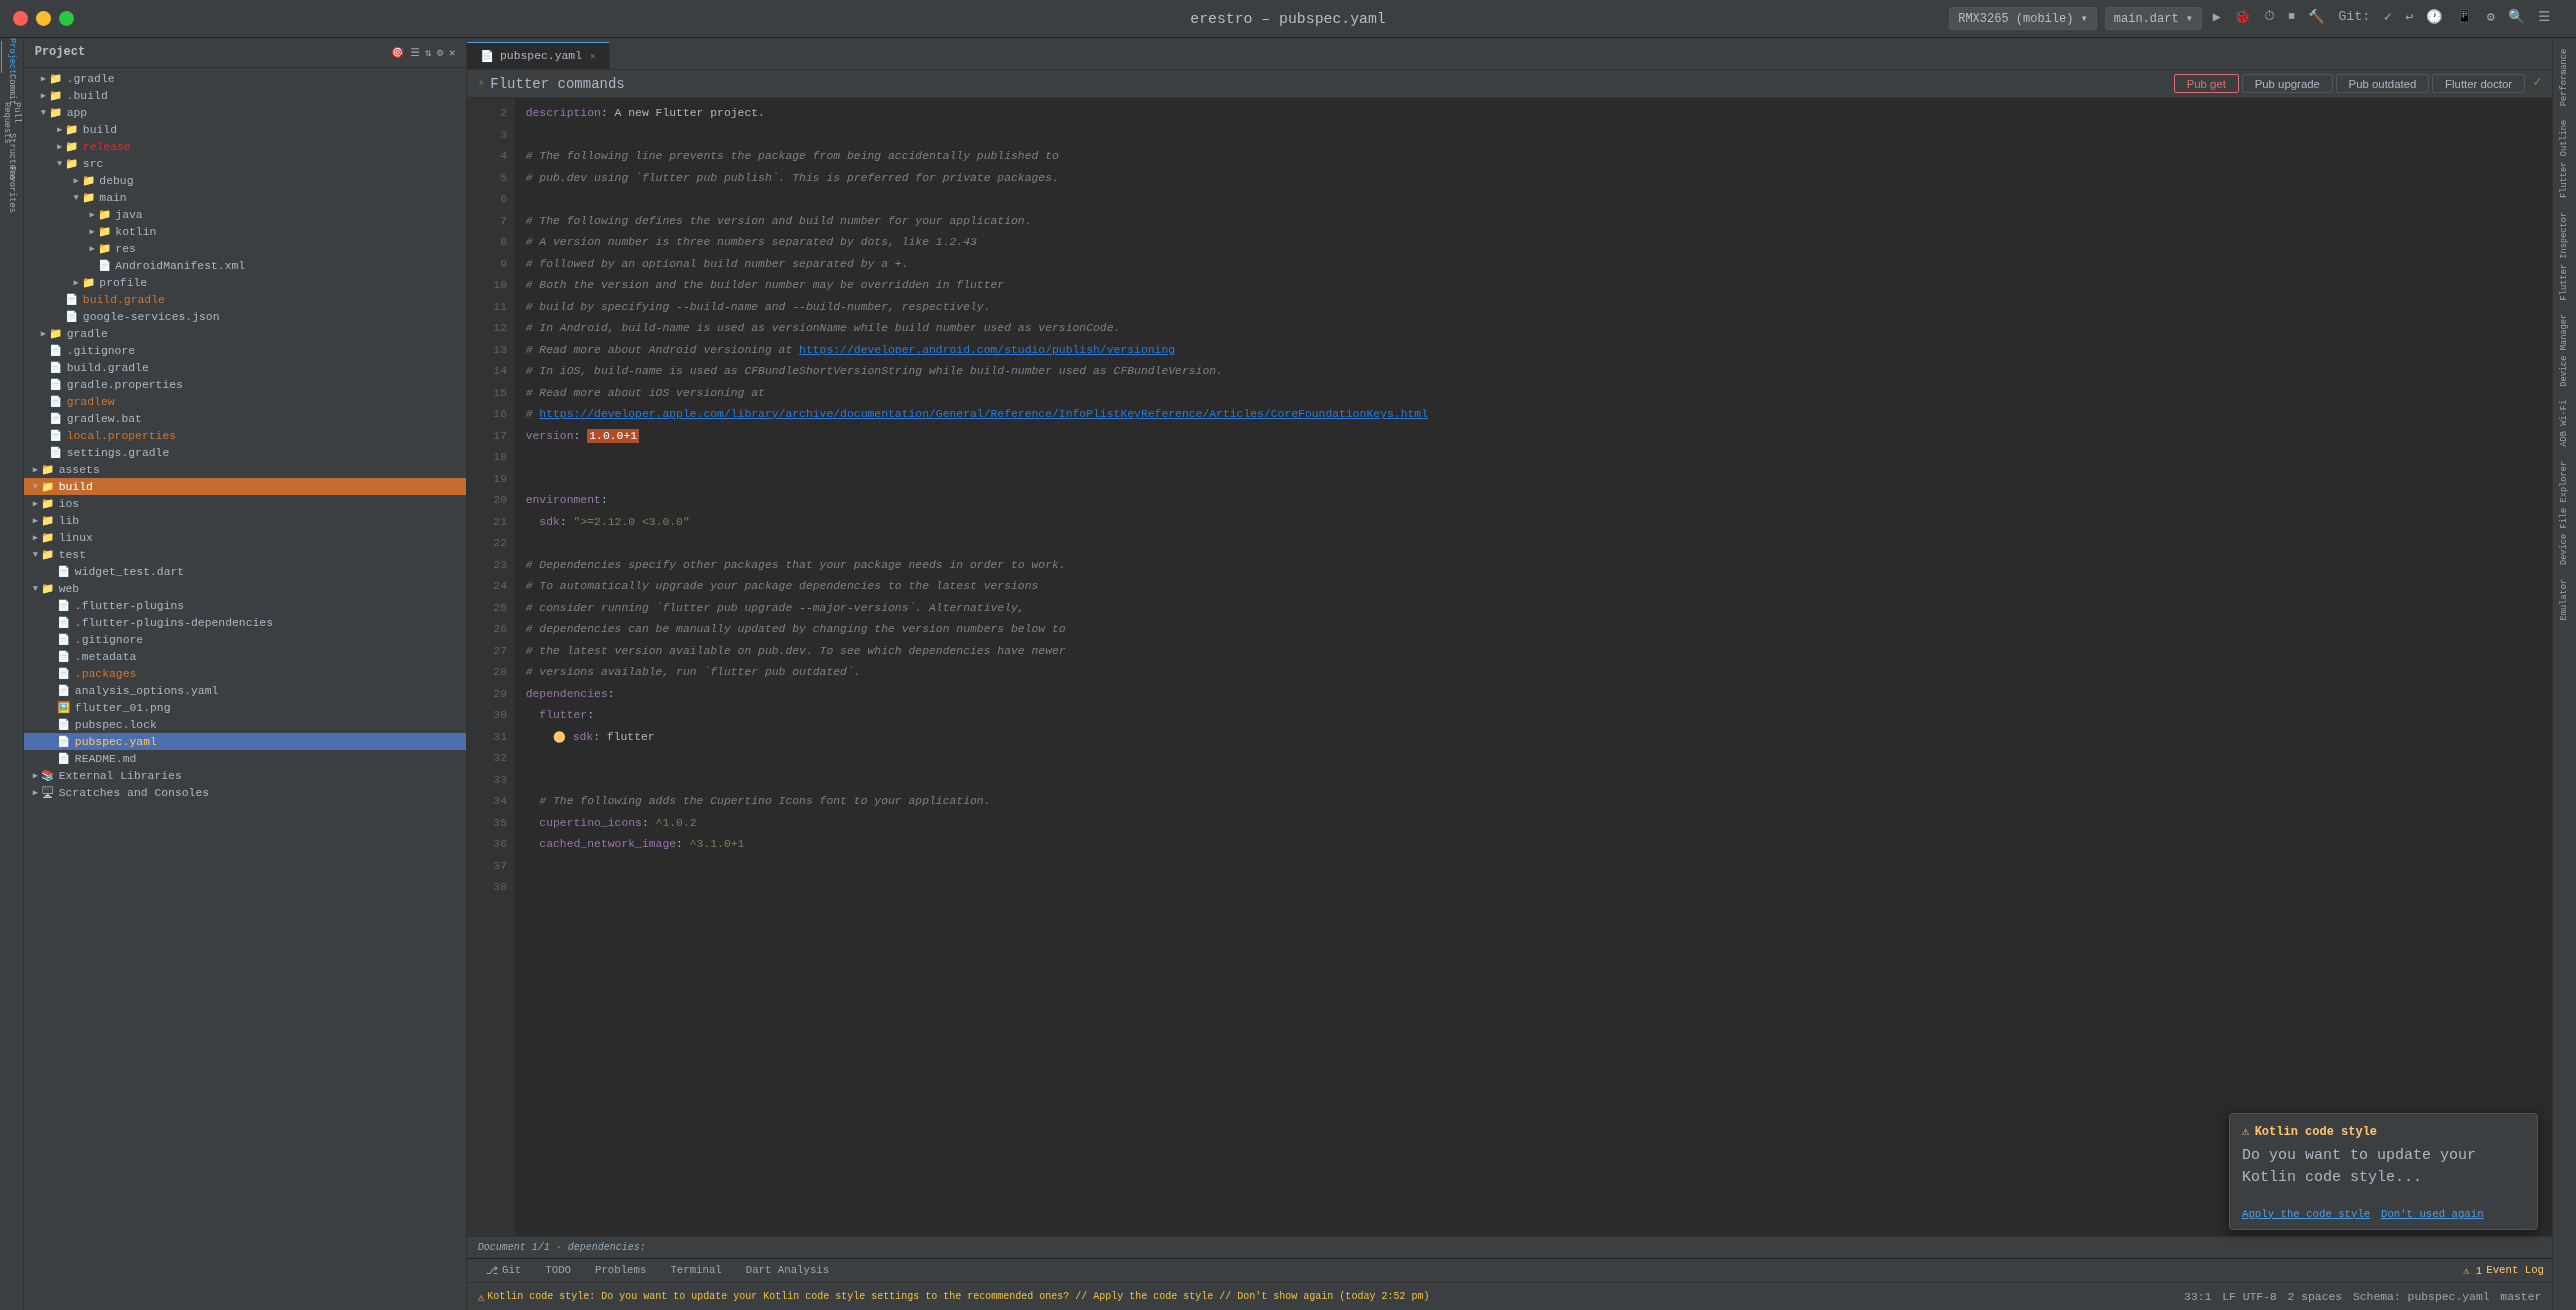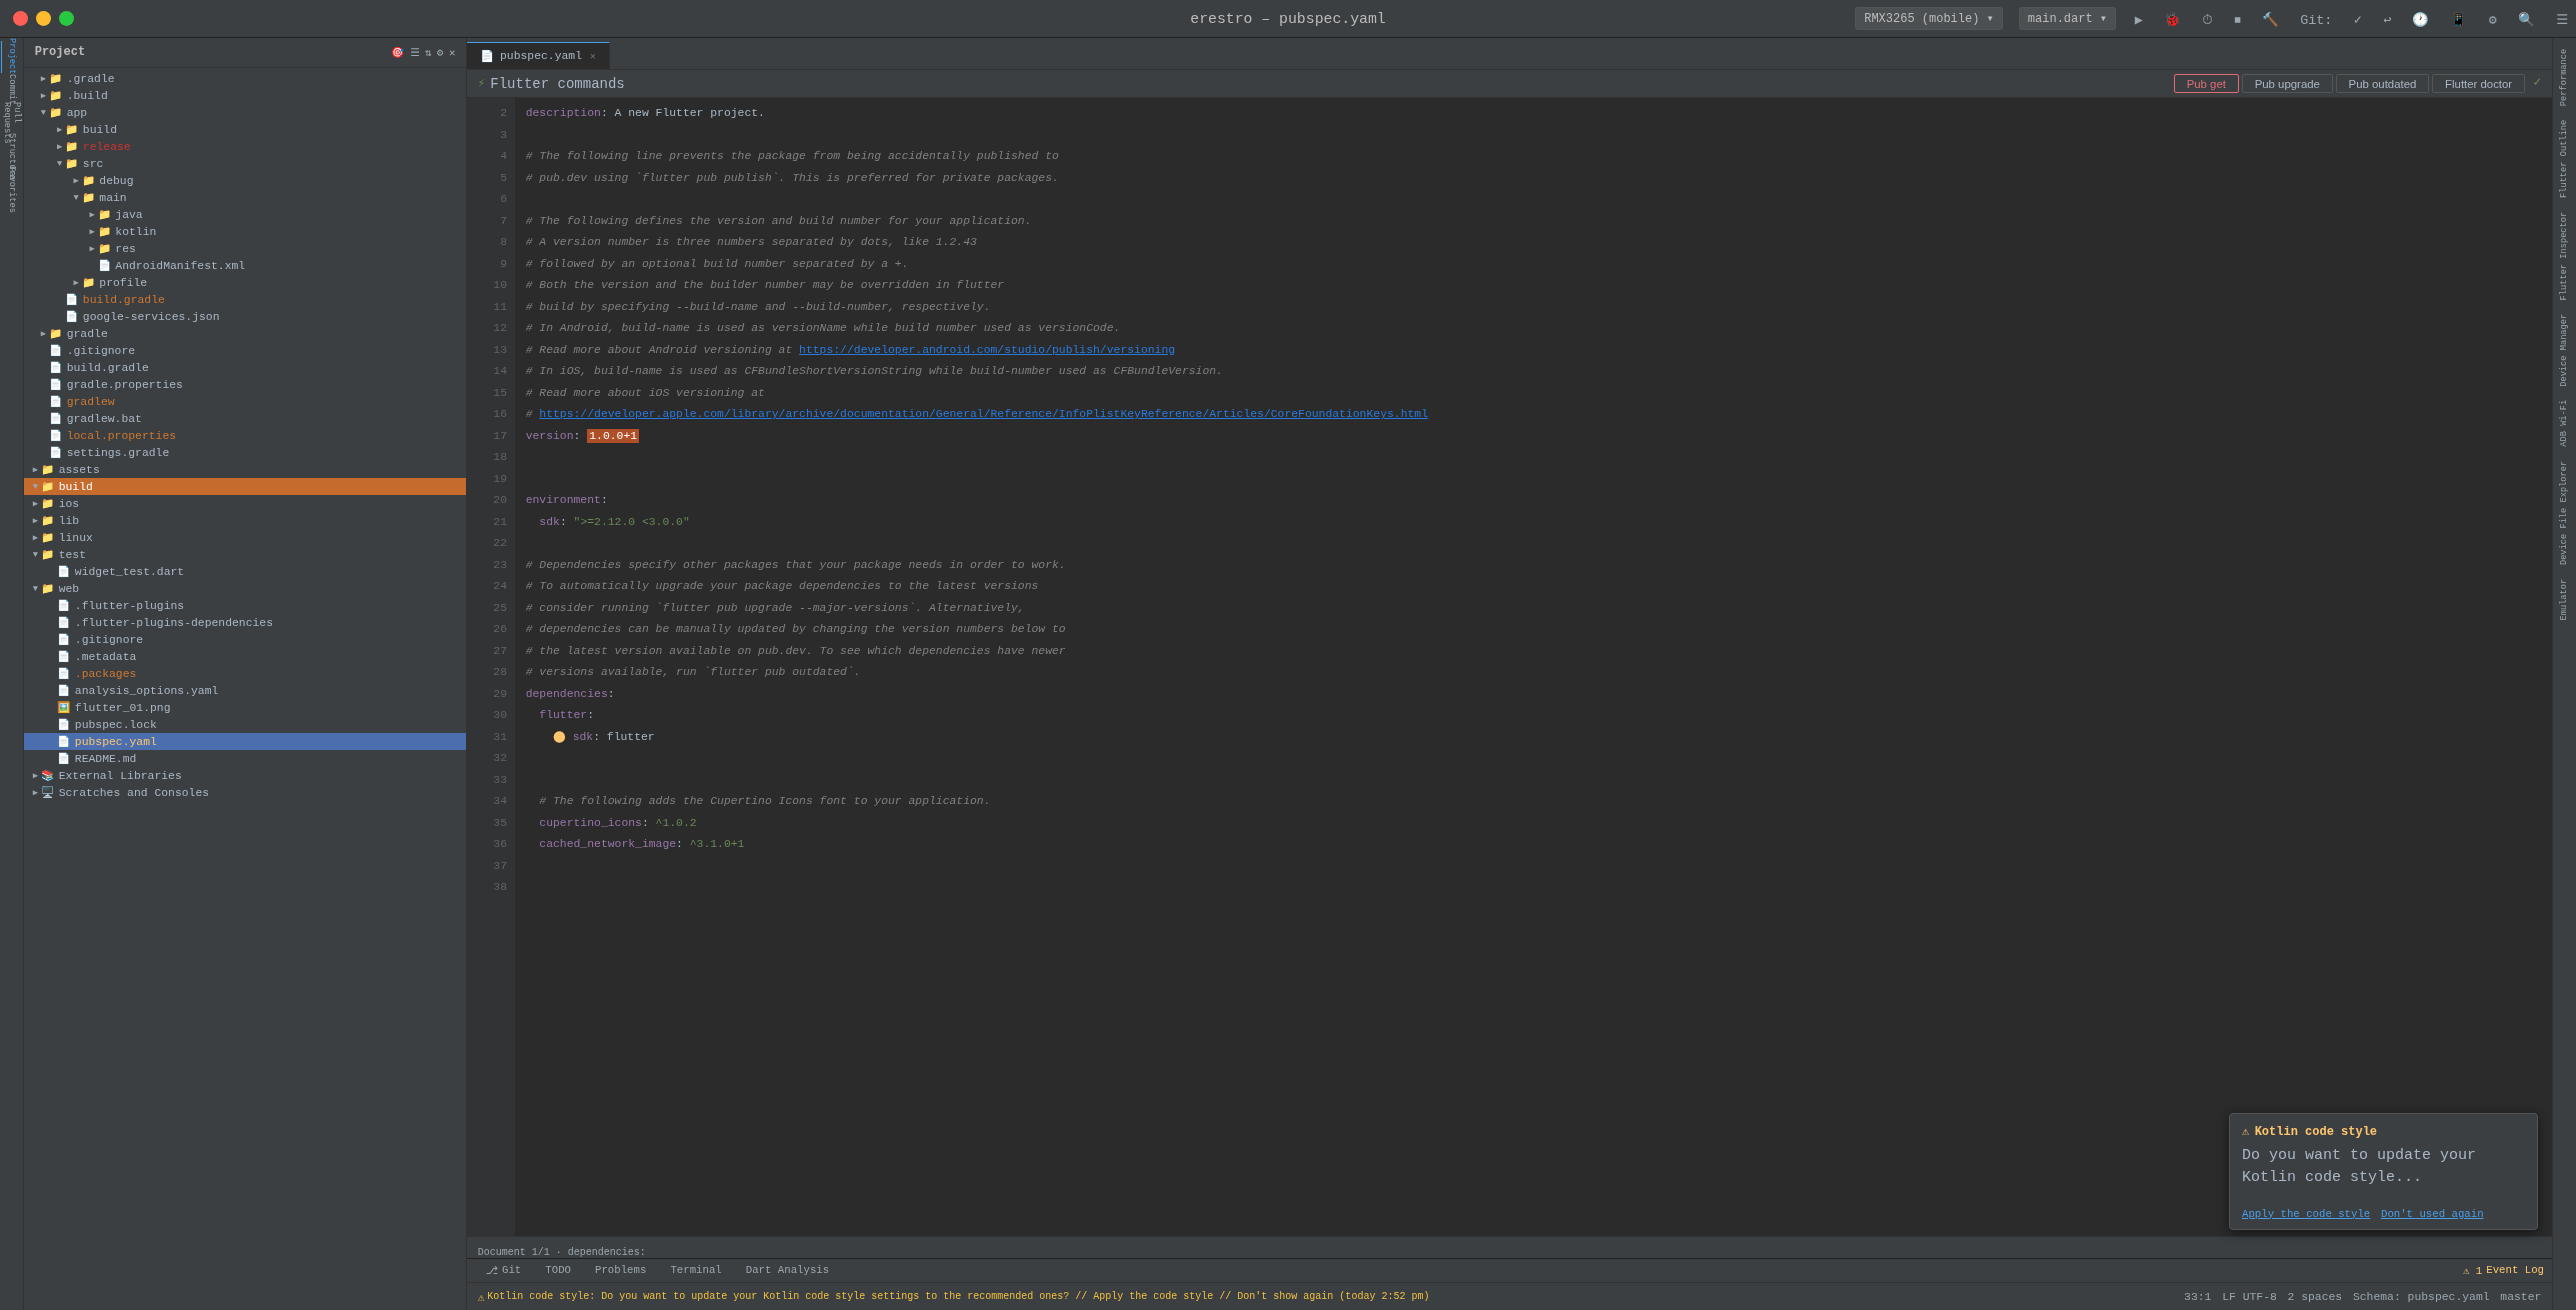--- a/index.html
+++ b/index.html
@@ -41,23 +41,23 @@
     .tb-min { background: #febc2e; }
     .tb-max { background: #28c840; }
     .titlebar-title {
       font-size: 14.8px;
       color: #bbb;
     }
     .toolbar {
       position: absolute;
       right: 0;
       display: flex;
-      align-items: flex-end;
-      gap: 16px;
-      padding-right: 5px;
+      align-items: flex-start;
+      gap: 8px;
+      padding-right: 23px;
     }
     .toolbar-device {
       background: #4c5052;
       border: 0.7px solid #555;
       border-radius: 2.7px;
       color: #bbb;
       padding: 2.7px 8px;
       font-size: 12px;
     }
     .toolbar-icon {
@@ -782,21 +782,21 @@
         <div class="code-line">  <span class="c-key">flutter</span>:</div>
         <div class="code-line">    <span style="color:#ffc66d">⬤</span> <span class="c-key">sdk</span>: <span class="c-value">flutter</span></div>
         <div class="code-line"> </div>
         <div class="code-line"> </div>
         <div class="code-line">  <span class="c-comment"># The following adds the Cupertino Icons font to your application.</span></div>
         <div class="code-line">  <span class="c-key">cupertino_icons</span>: <span class="c-string">^1.0.2</span></div>
         <div class="code-line">  <span class="c-key">cached_network_image</span>: <span class="c-string">^3.1.0+1</span></div>
       </div>
     </div>
 
-    <div style="height:21.5px;background:#3c3f41;border-top:0.7px solid #323232;display:flex;align-items:flex-end;padding:0 10.7px;font-size:10px;color:#9aa7b0;">
+    <div style="height:21.5px;background:#3c3f41;border-top:0.7px solid #323232;display:flex;align-items:center;padding:0 10.7px;font-size:10px;color:#9aa7b0;font-style:italic;">
       <span>Document 1/1  ·  dependencies:</span>
     </div>
 
     <div class="bottom-tabs">
       <div class="bottom-tab">
         <span>⎇</span>
         <span>Git</span>
       </div>
       <div class="bottom-tab">
         <span>TODO</span>

